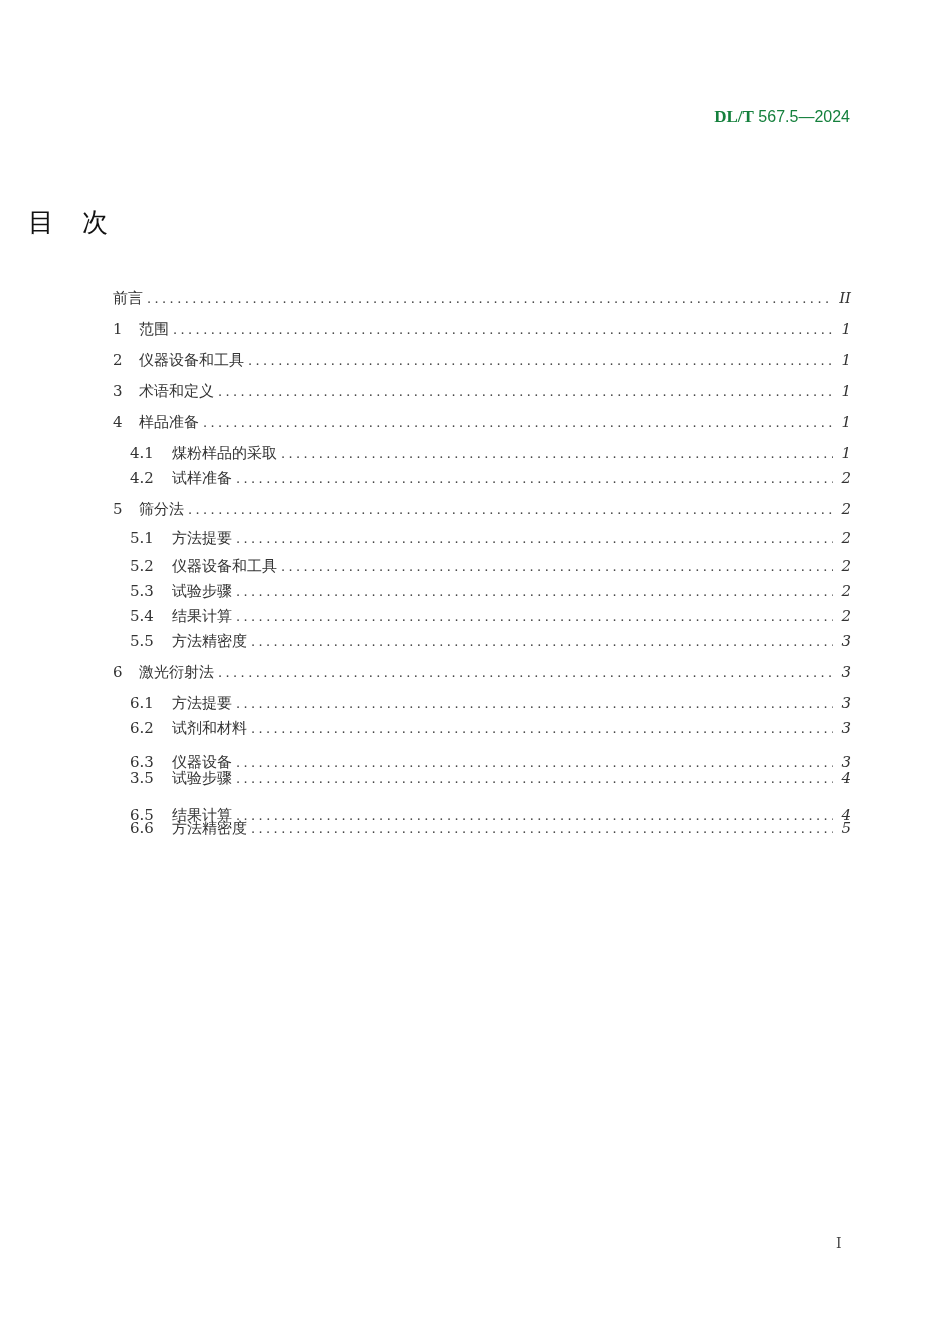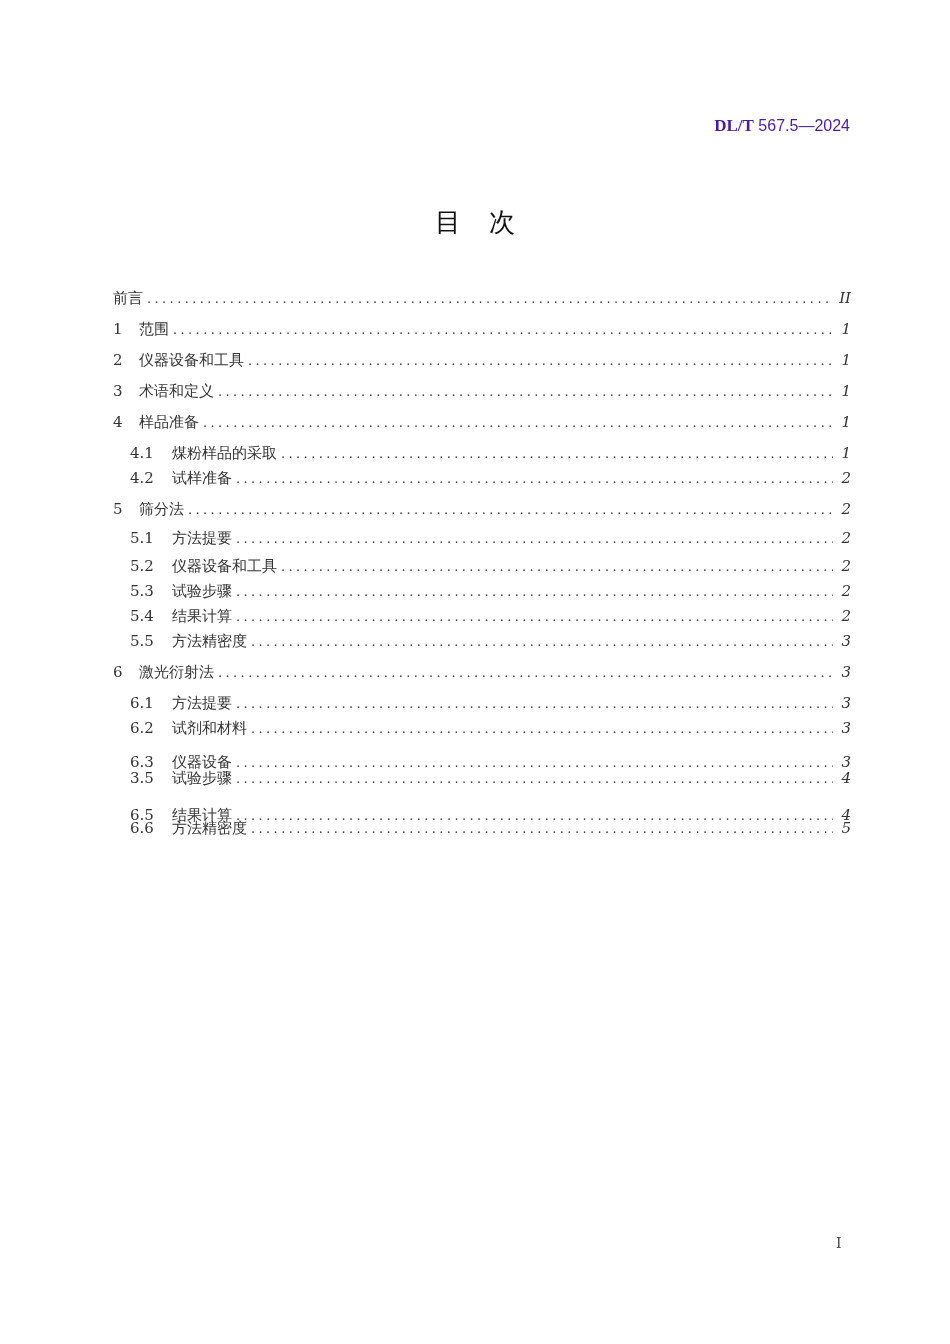--- a/index.html
+++ b/index.html
@@ -1,23 +1,23 @@
 <!DOCTYPE html>
 <html><head>
   <meta charset="utf-8">
   <style>
     html, body { margin: 0; padding: 0; background: #ffffff; }
     body { width: 950px; height: 1344px; position: relative; overflow: hidden; color: #222; }
     .std-code {
-      position: absolute; top: 116px; right: 100px;
-      font-family: "Liberation Sans", sans-serif; font-size: 16px; color: #4c1d95;
+      position: absolute; top: 107px; right: 100px;
+      font-family: "Liberation Sans", sans-serif; font-size: 16px; color: #15803d;
     }
     .std-code .dl { font-family: "Liberation Serif", serif; font-weight: bold; font-size: 17px; }
     .title {
-      position: absolute; top: 205px; left: 0; width: 950px; text-align: center;
+      position: absolute; top: 205px; left: 0; width: 950px; text-align: left;
       font-family: "DejaVu Sans", sans-serif; font-size: 26px; letter-spacing: 28px; color: #111;
       padding-left: 28px; box-sizing: border-box;
     }
     .toc { position: absolute; left: 113px; top: 286px; width: 738px; font-family: "DejaVu Serif", serif; font-size: 15px; color: #333; }
     .row { position: absolute; left: 0; width: 738px; height: 24px; display: flex; align-items: center; }
     .row .num { flex: 0 0 auto; }
     .row.lvl1 .num { width: 26px; }
     .row.lvl2 { left: 17px; width: 721px; }
     .row.lvl2 .num { width: 42px; }
     .row .label { flex: 0 0 auto; white-space: nowrap; padding-right: 4px; }

